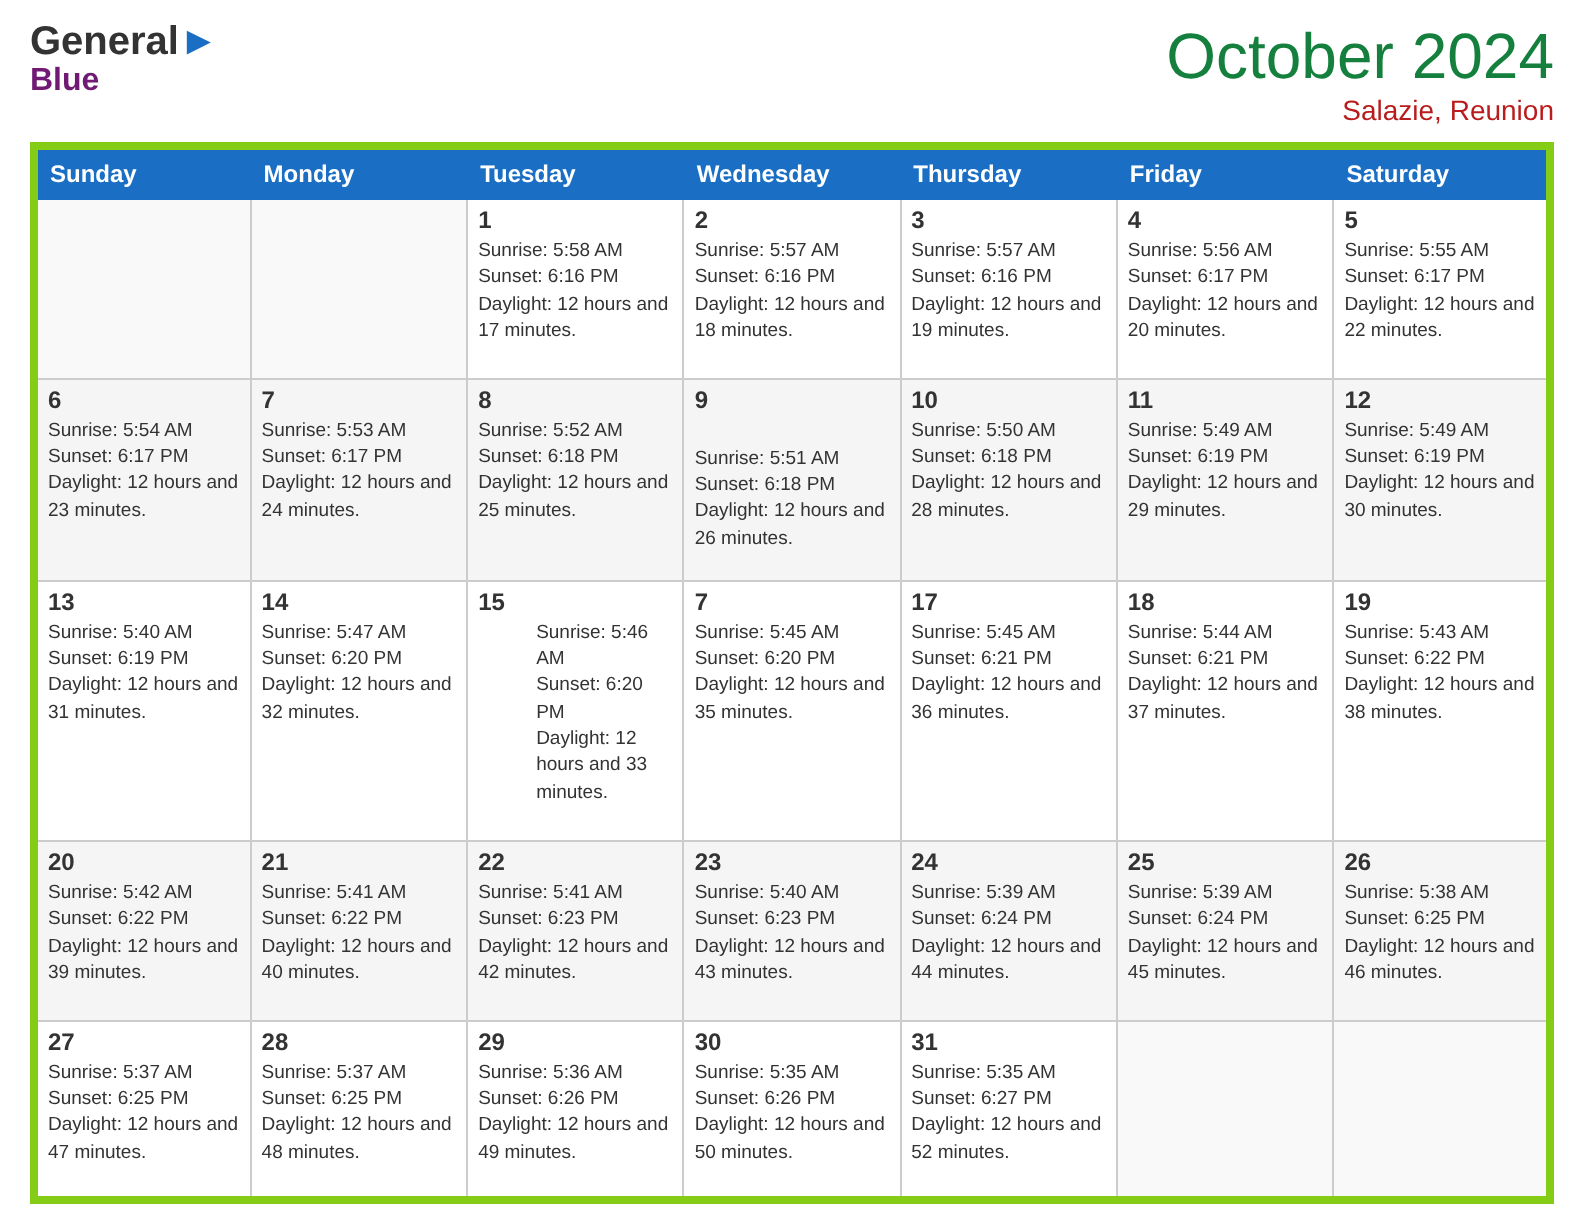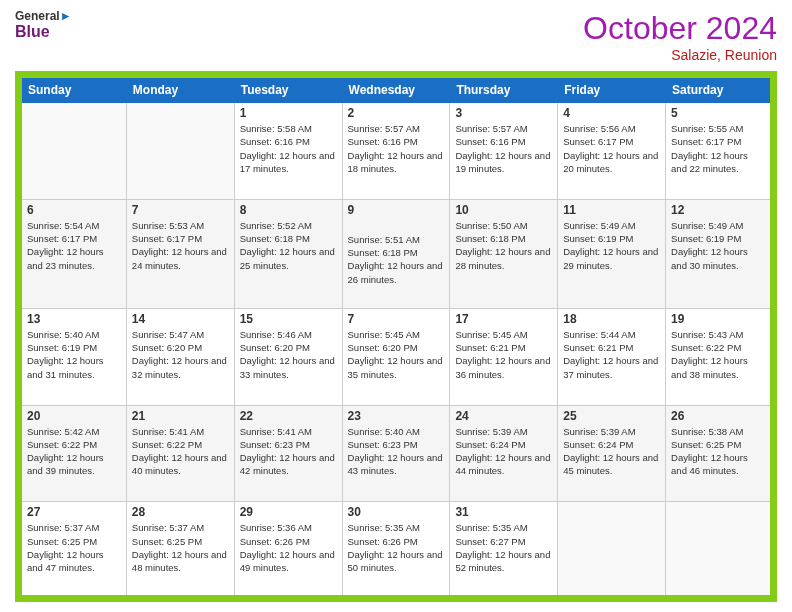--- a/index.html
+++ b/index.html
@@ -27,29 +27,29 @@
       display: flex;
       align-items: center;
       gap: 2px;
     }
     .title-area {
       text-align: right;
     }
     .month-title {
       font-size: 32px;
       font-weight: normal;
-      color: #a21caf;
+      color: #15803d;
     }
     .subtitle {
       font-size: 14px;
       color: #b91c1c;
     }
     .calendar {
       flex: 1;
-      border: 7px solid #84cc16;
+      border: 4px solid #84cc16;
       border-collapse: collapse;
       width: 100%;
       table-layout: fixed;
     }
     .calendar th {
       background: #1a6fc4;
       color: #fff;
       text-align: left;
       padding: 5px 6px;
       font-size: 12px;
@@ -81,21 +81,21 @@
     .row-even td { background: #f5f5f5; }
     .row-odd td { background: #ffffff; }
   </style>
 </head>
 <body>
 
 <div class="page">
   <div class="header">
     <div class="logo">
   <div style="display:flex;flex-direction:column;line-height:1.1">
-    <span style="font-size:12px;font-weight:bold;color:#333;">General<span style="color:#1a6fc4">►</span></span>
+    <span style="font-size:20px;font-weight:bold;color:#333;">General<span style="color:#1a6fc4">►</span></span>
     <span style="font-size:16px;font-weight:bold;color:#701a75;">Blue</span>
   </div>
 </div>
     <div class="title-area">
       <div class="month-title">October 2024</div>
       <div class="subtitle">Salazie, Reunion</div>
     </div>
   </div>
 
   <table class="calendar">
@@ -197,21 +197,21 @@
 Daylight: 12 hours and 31 minutes.</div>
           </td>
           <td>
             <span class="day-num">14</span>
             <div class="day-detail" style="white-space: pre-line;">Sunrise: 5:47 AM
 Sunset: 6:20 PM
 Daylight: 12 hours and 32 minutes.</div>
           </td>
           <td>
             <span class="day-num">15</span>
-            <div class="day-detail" style="white-space: pre-line;">Sunrise: 5:46 AM
+            <div class="day-detail" style="white-space: pre-line; margin-left: 29px;">Sunrise: 5:46 AM
 Sunset: 6:20 PM
 Daylight: 12 hours and 33 minutes.</div>
           </td>
           <td>
             <span class="day-num">7</span>
             <div class="day-detail" style="white-space: pre-line;">Sunrise: 5:45 AM
 Sunset: 6:20 PM
 Daylight: 12 hours and 35 minutes.</div>
           </td>
           <td>

